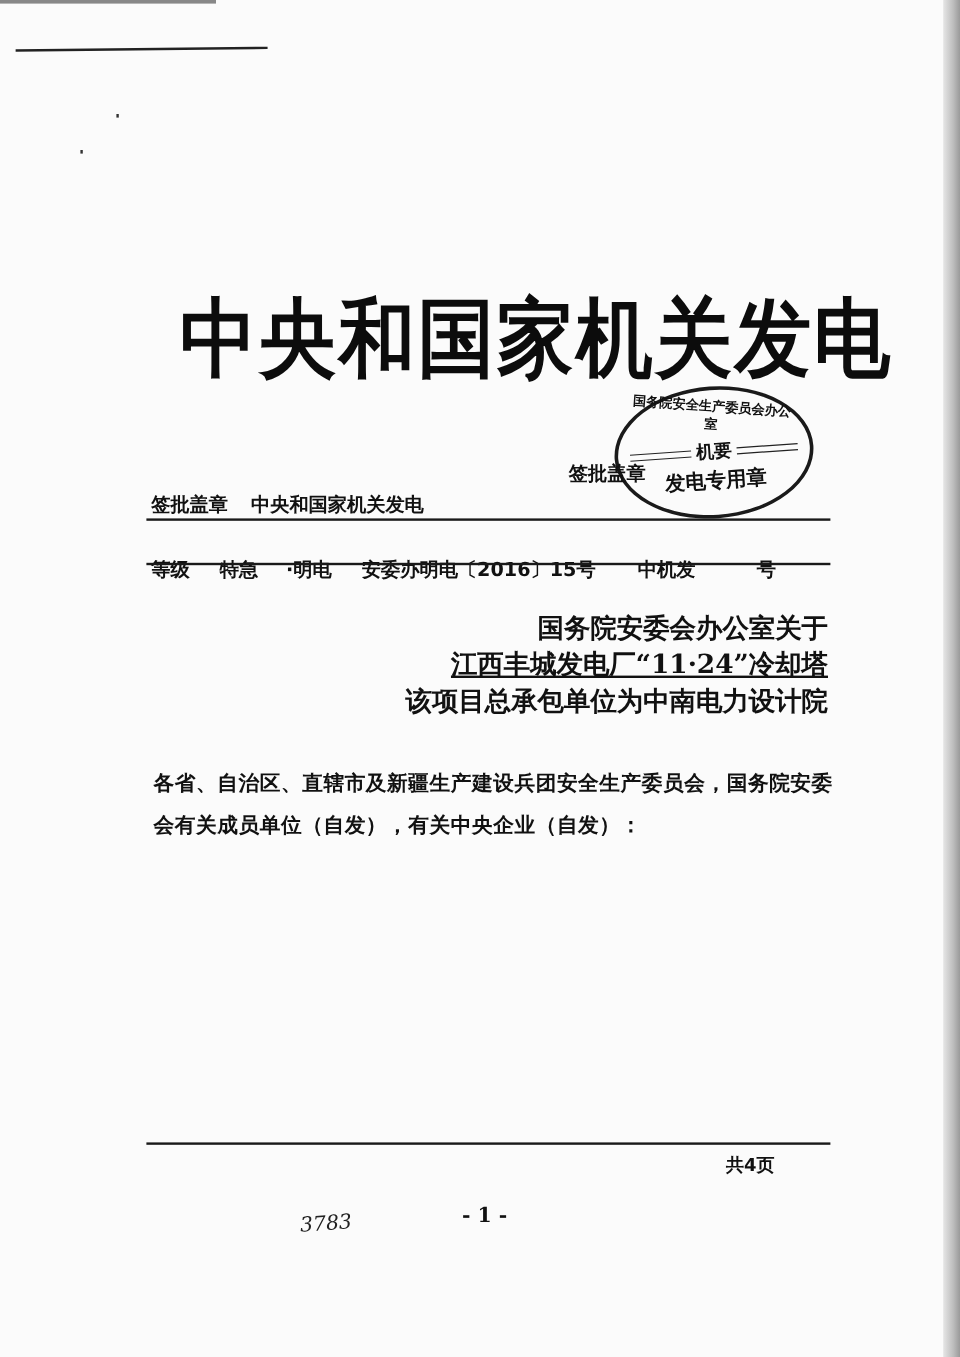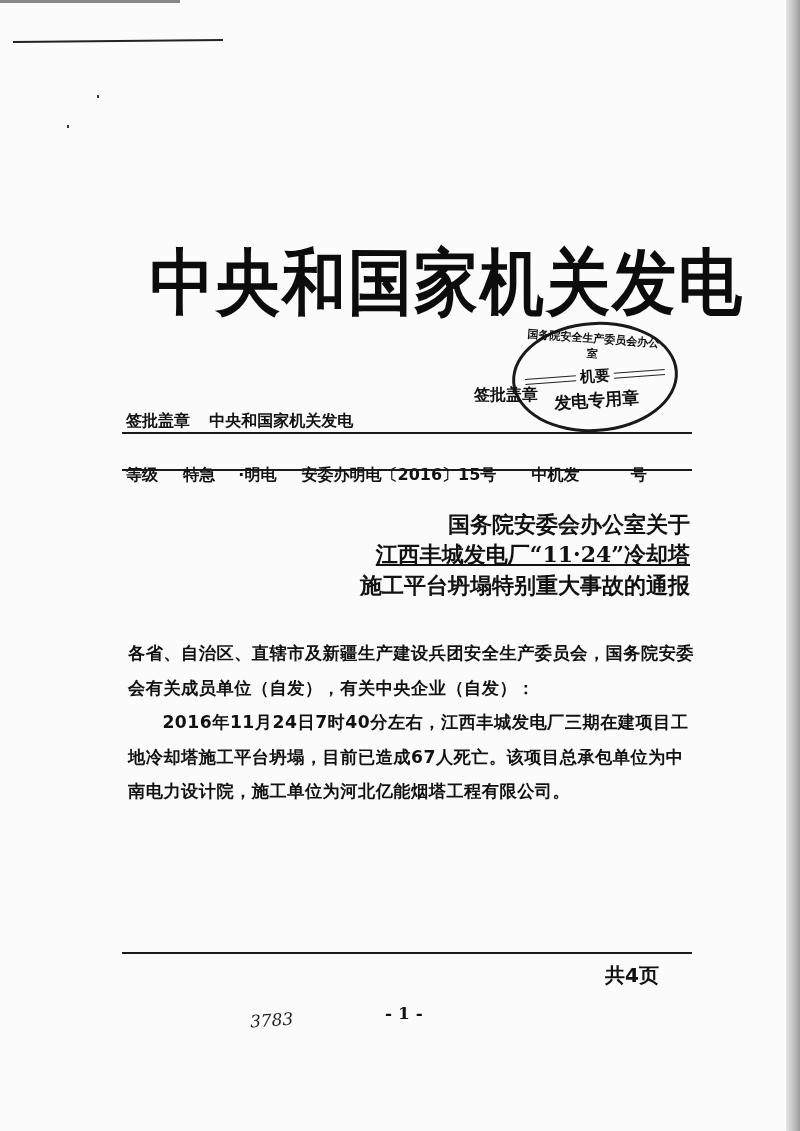--- a/index.html
+++ b/index.html
@@ -63,26 +63,26 @@
     position: absolute; left: 130px; width: 560px; text-align: right;
     font-family: "DejaVu Serif", serif; font-weight: bold; font-size: 22px;
     line-height: 30px;
   }
 
   .body-text {
     position: absolute; left: 128px; width: 570px;
     font-family: "DejaVu Sans", sans-serif; font-size: 17.2px;
     line-height: 34.5px; font-weight: bold; letter-spacing: 0.5px;
   }
-  .body-text p { margin: 0; }
+  .body-text p { margin: 0; font-family: Liberation Serif, serif; }
   .indent { text-indent: 2em; }
 
   .footer-pages {
     position: absolute; left: 605px; top: 962px;
-    font-family: "DejaVu Sans", sans-serif; font-weight: bold; font-size: 20px;
+    font-family: "DejaVu Sans", sans-serif; font-weight: bold; font-size: 15px;
   }
   .page-num {
     position: absolute; left: 385px; top: 1003px;
     font-family: "DejaVu Serif", serif; font-weight: bold; font-size: 17px;
   }
   .handwritten {
     position: absolute; left: 250px; top: 1010px;
     font-family: "DejaVu Serif", serif; font-style: italic; font-size: 17px;
     transform: rotate(-4deg); color: #222;
   }
@@ -126,23 +126,22 @@
   <span>安委办明电〔2016〕15号</span>
   <span style="display:inline-block;width:24px;"></span>
   <span>中机发</span>
   <span style="display:inline-block;width:40px;"></span>
   <span>号</span>
 </div>
 <div class="rule" style="left:122px;top:469px;width:570px;"></div>
 
 <div class="title" style="top:509px;">国务院安委会办公室关于</div>
 <div class="title" style="top:539px;text-decoration:underline;">江西丰城发电厂“11·24”冷却塔</div>
-<div class="title" style="top:570px;">施工平台坍塌特别重大事故的通报</div>
+<div class="title" style="top:570px;">该项目总承包单位为中南电力设计院</div>
 
 <div class="body-text" style="top:636px;">
   <p>各省、自治区、直辖市及新疆生产建设兵团安全生产委员会，国务院安委会有关成员单位（自发），有关中央企业（自发）：</p>
-  <p class="indent">2016年11月24日7时40分左右，江西丰城发电厂三期在建项目工地冷却塔施工平台坍塌，目前已造成67人死亡。该项目总承包单位为中南电力设计院，施工单位为河北亿能烟塔工程有限公司。</p>
 </div>
 <div class="rule" style="left:122px;top:952px;width:570px;"></div>
 
 <div class="footer-pages">共4页</div>
 <div class="handwritten">3783</div>
 <div class="page-num">- 1 -</div>
 
 </body></html>

